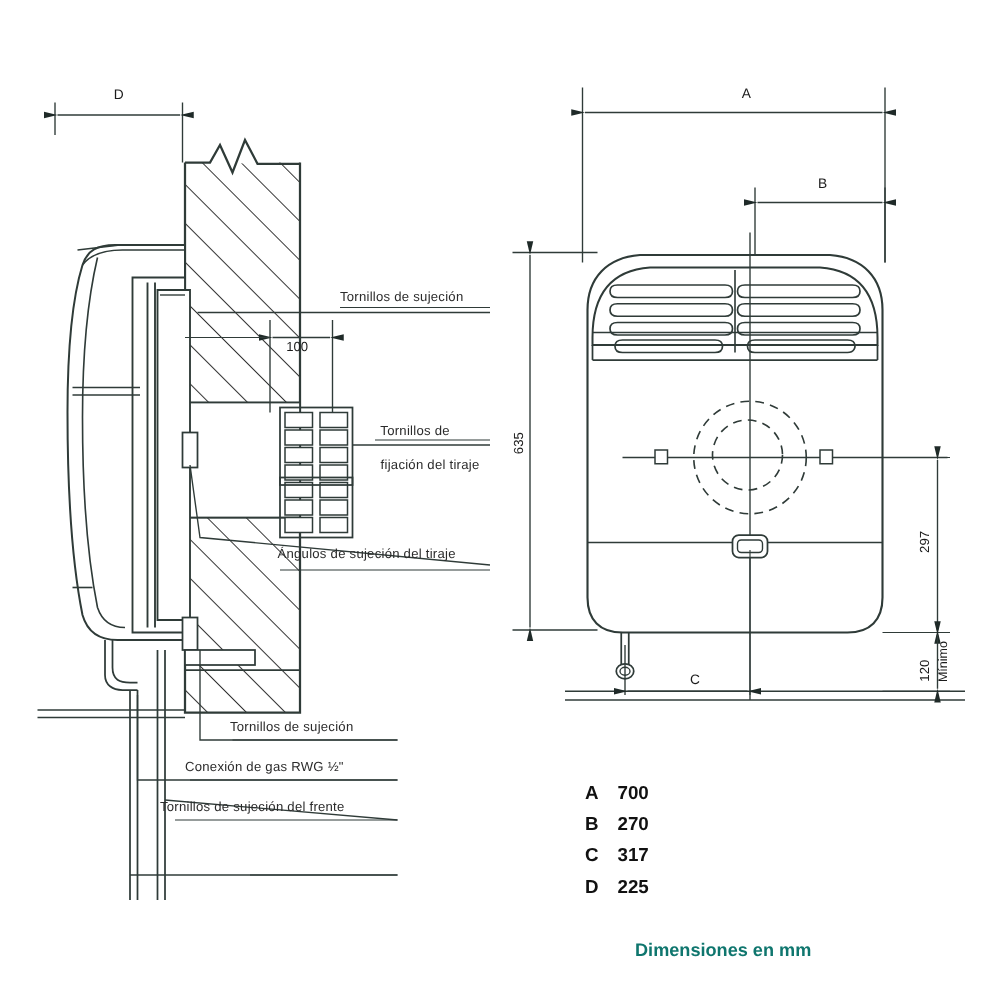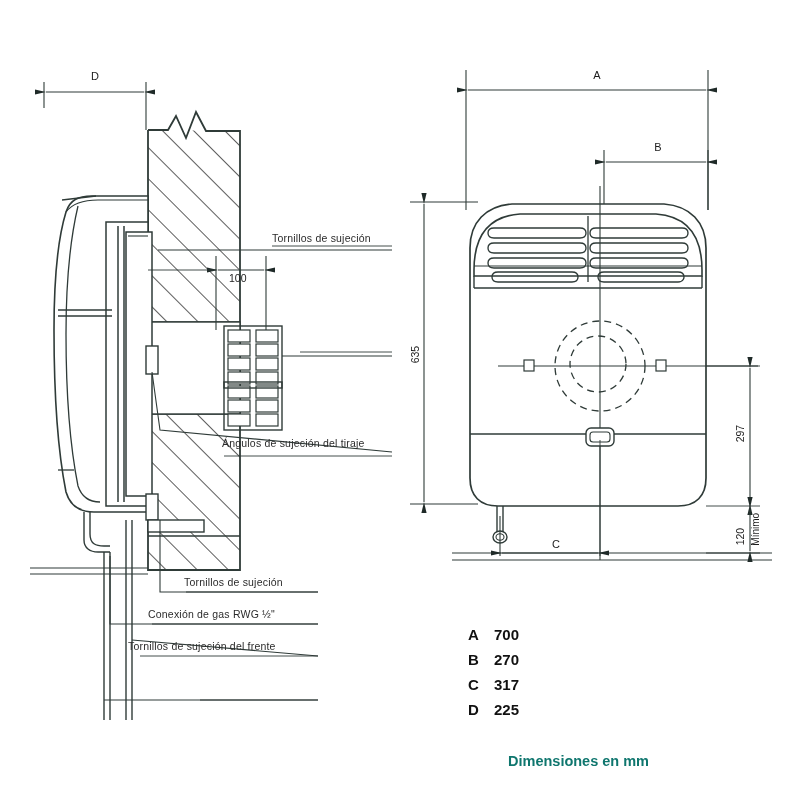--- a/index.html
+++ b/index.html
@@ -358,20 +358,24 @@
       </g>
     </g>
   </svg>
 
   <div class="lbl dimtag" style="left:85px; top:70px; width:20px;">D</div>
 
   <div class="lbl dimnum" style="left:229px; top:256px;margin-top:16px;">100</div>
 
   <div class="lbl callout" style="left:272px; top:232px; width:120px;">Tornillos de sujeción</div>
 
+  <div class="lbl callout two" style="left:292px; top:325px; width:100px;">
+    <span>Tornillos de</span><br>
+    <span>fijación del tiraje</span>
+  </div>
 
   <div class="lbl callout" style="left:222px; top:437px; width:170px;">Ángulos de sujeción del tiraje</div>
 
   <div class="lbl callout" style="left:184px; top:576px; width:134px;">Tornillos de sujeción</div>
 
   <div class="lbl callout" style="left:148px; top:608px; width:170px;">Conexión de gas RWG ½"</div>
 
   <div class="lbl callout" style="left:128px; top:640px; width:190px;">Tornillos de sujeción del frente</div>
 
 

